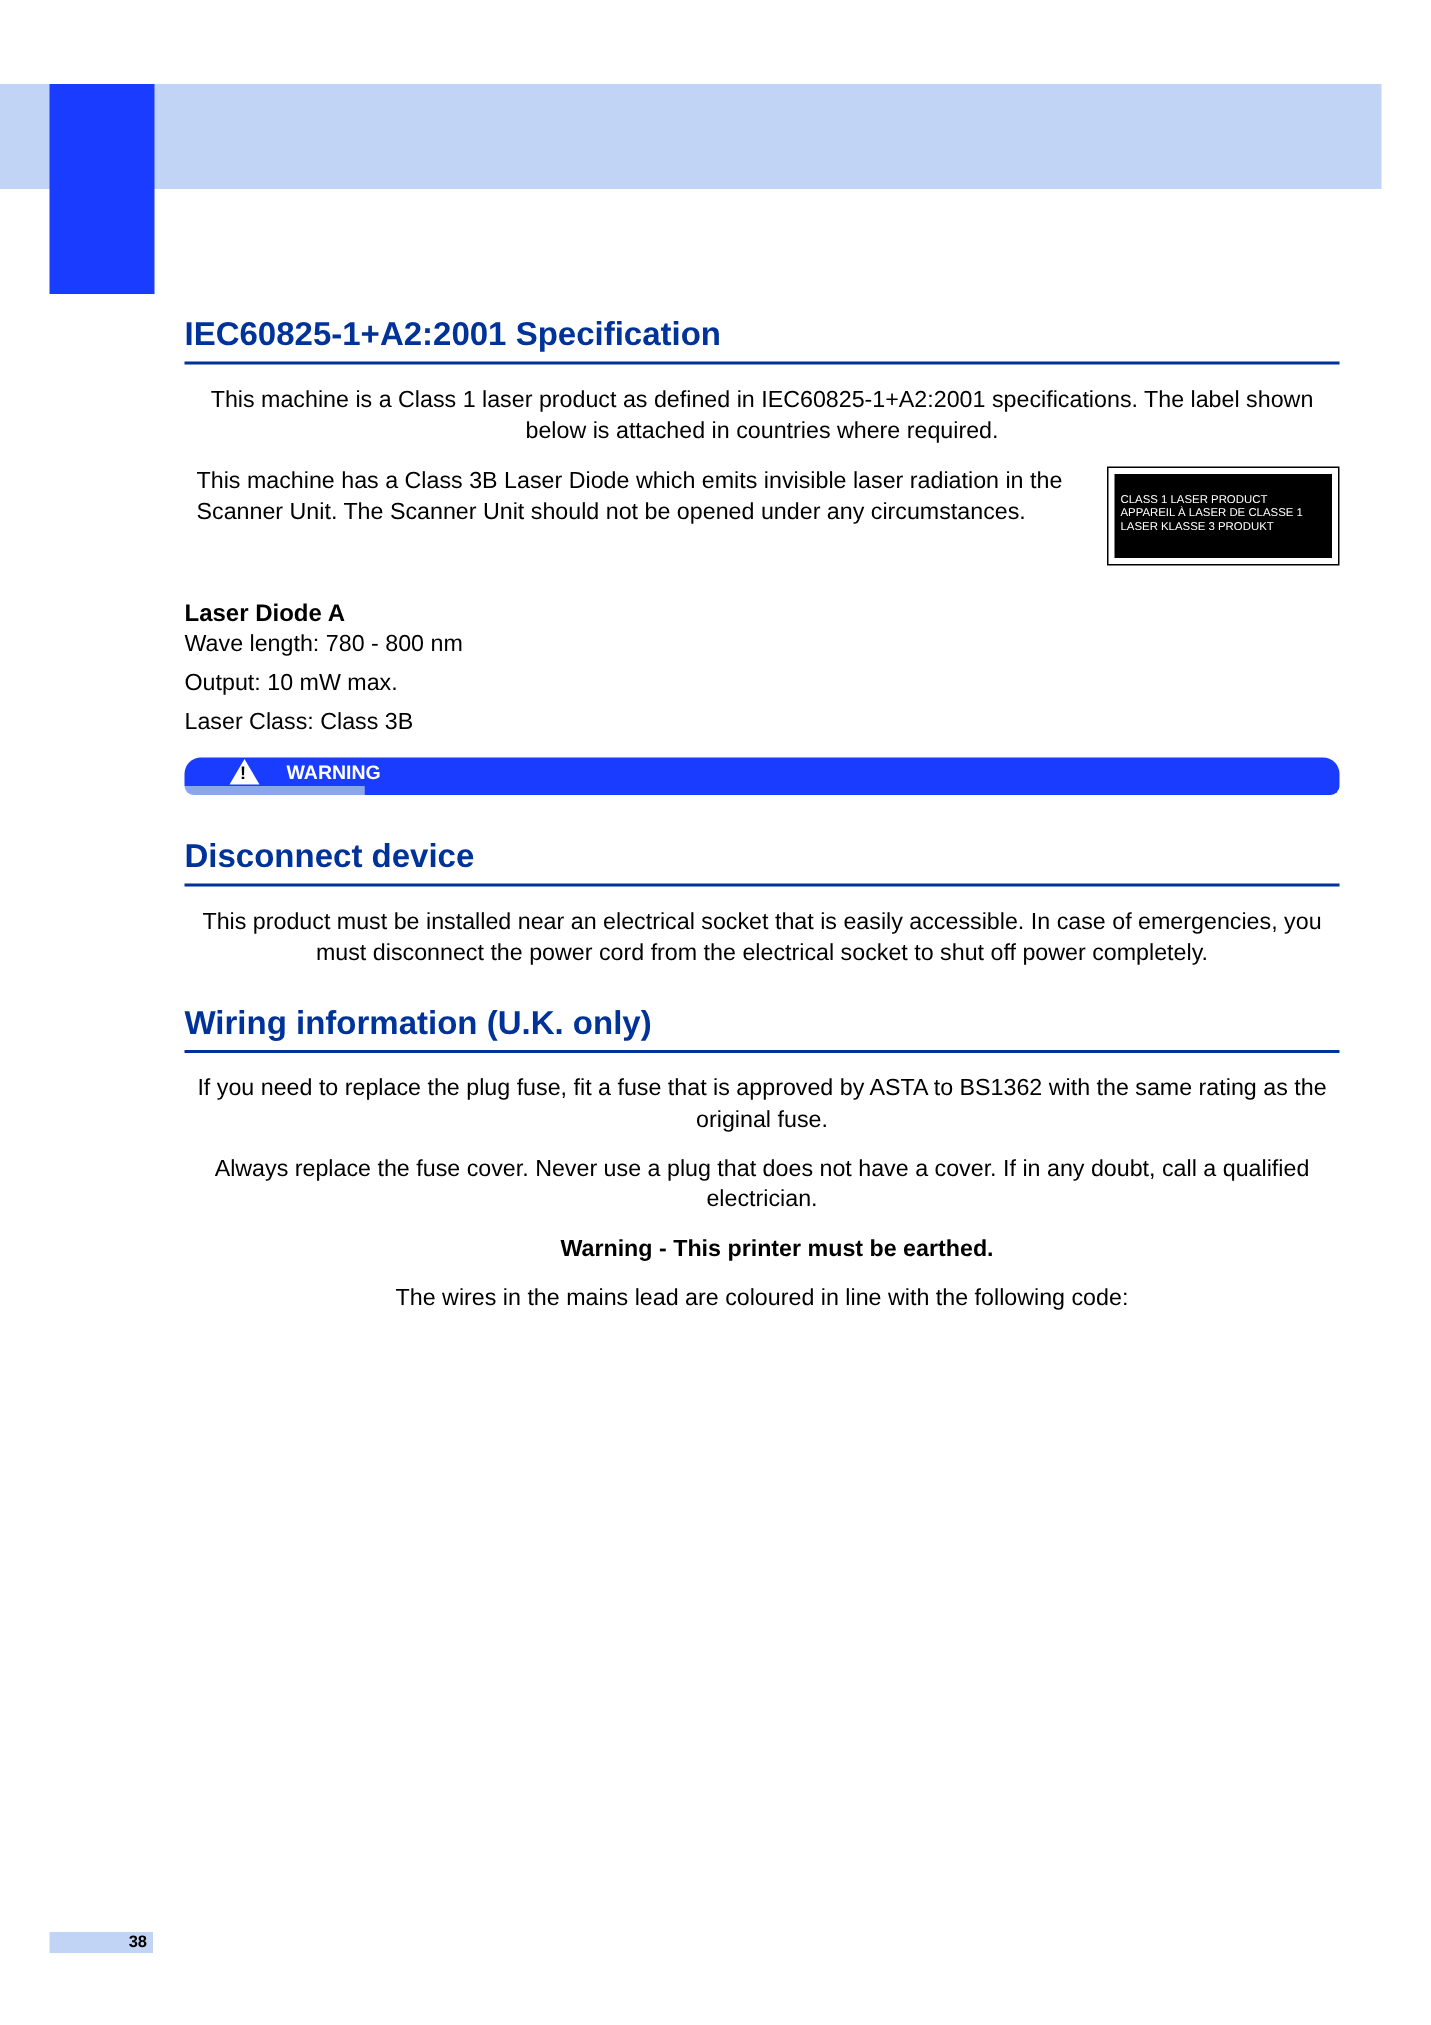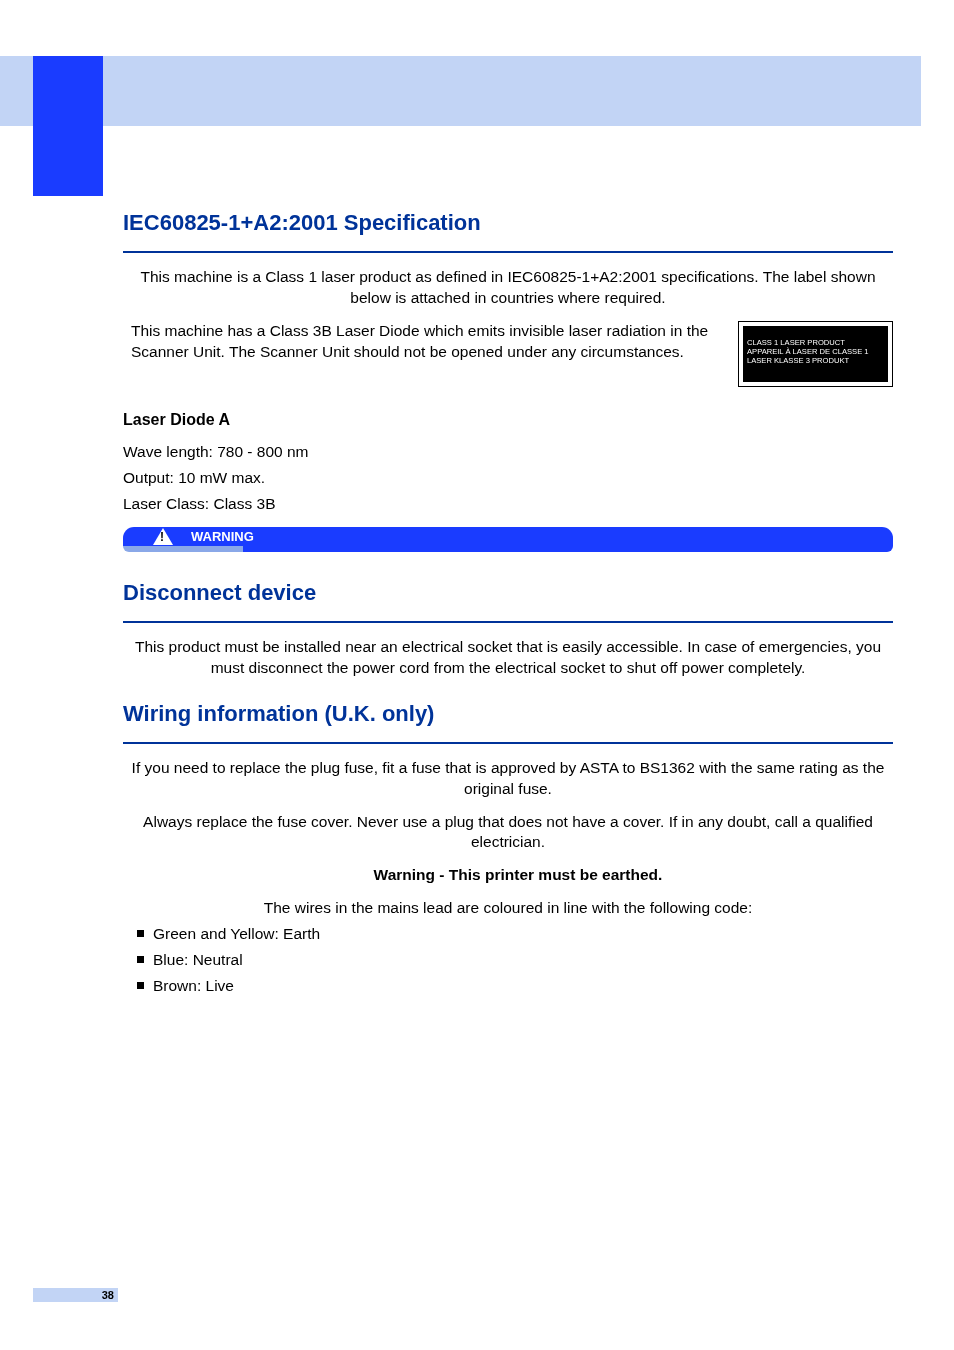--- a/index.html
+++ b/index.html
@@ -39,21 +39,21 @@
     position: absolute;
     top: 210px;
     left: 123px;
     width: 770px;
   }
   h1.section {
     font-size: 22px;
     font-weight: bold;
     color: #003399;
     border-bottom: 2px solid #003399;
-    padding-bottom: 15px;
+    padding-bottom: 5px;
     margin-bottom: 14px;
   }
   p.body {
     font-size: 15.5px;
     line-height: 1.35;
     margin-bottom: 12px;
     text-align: center;
   }
   .diode-row {
     display: flex;
@@ -80,21 +80,21 @@
     background: #000;
     color: #fff;
     font-size: 7.6px;
     padding: 12px 4px 4px 4px;
     line-height: 1.2;
   }
   h2.sub {
     font-size: 16px;
     font-weight: bold;
     margin-top: 20px;
-    margin-bottom: 14px;
+    margin-bottom: 2px;
   }
   p.spec {
     font-size: 15.5px;
     margin-bottom: 8px;
   }
   .warning-bar {
     background: #1a3cff;
     border-radius: 11px 11px 0 0;
     height: 19px;
     display: flex;
@@ -165,21 +165,21 @@
     left: 0;
     top: 5px;
     width: 7px;
     height: 7px;
     background: #000;
   }
   .page-num-bar {
     position: absolute;
     left: 33px;
     bottom: 48px;
-    width: 85px;
+    width: 69px;
     height: 14px;
     background: #c2d4f5;
     display: flex;
     align-items: center;
     justify-content: flex-end;
     padding-right: 4px;
     font-size: 11px;
     font-weight: bold;
   }
 </style>
@@ -221,21 +221,16 @@
   </div>
 
   <h1 class="section">Disconnect device</h1>
   <p class="body">This product must be installed near an electrical socket that is easily accessible. In case of emergencies, you must disconnect the power cord from the electrical socket to shut off power completely.</p>
 
   <h1 class="section gap-top">Wiring information (U.K. only)</h1>
   <p class="body">If you need to replace the plug fuse, fit a fuse that is approved by ASTA to BS1362 with the same rating as the original fuse.</p>
   <p class="body">Always replace the fuse cover. Never use a plug that does not have a cover. If in any doubt, call a qualified electrician.</p>
   <p class="body bold">Warning - This printer must be earthed.</p>
   <p class="body" style="margin-bottom:6px">The wires in the mains lead are coloured in line with the following code:</p>
-  <ul class="bullets">
-    <li>Green and Yellow: Earth</li>
-    <li>Blue: Neutral</li>
-    <li>Brown: Live</li>
-  </ul>
 
 </div>
 
 <div class="page-num-bar">38</div>
 
 </body></html>

